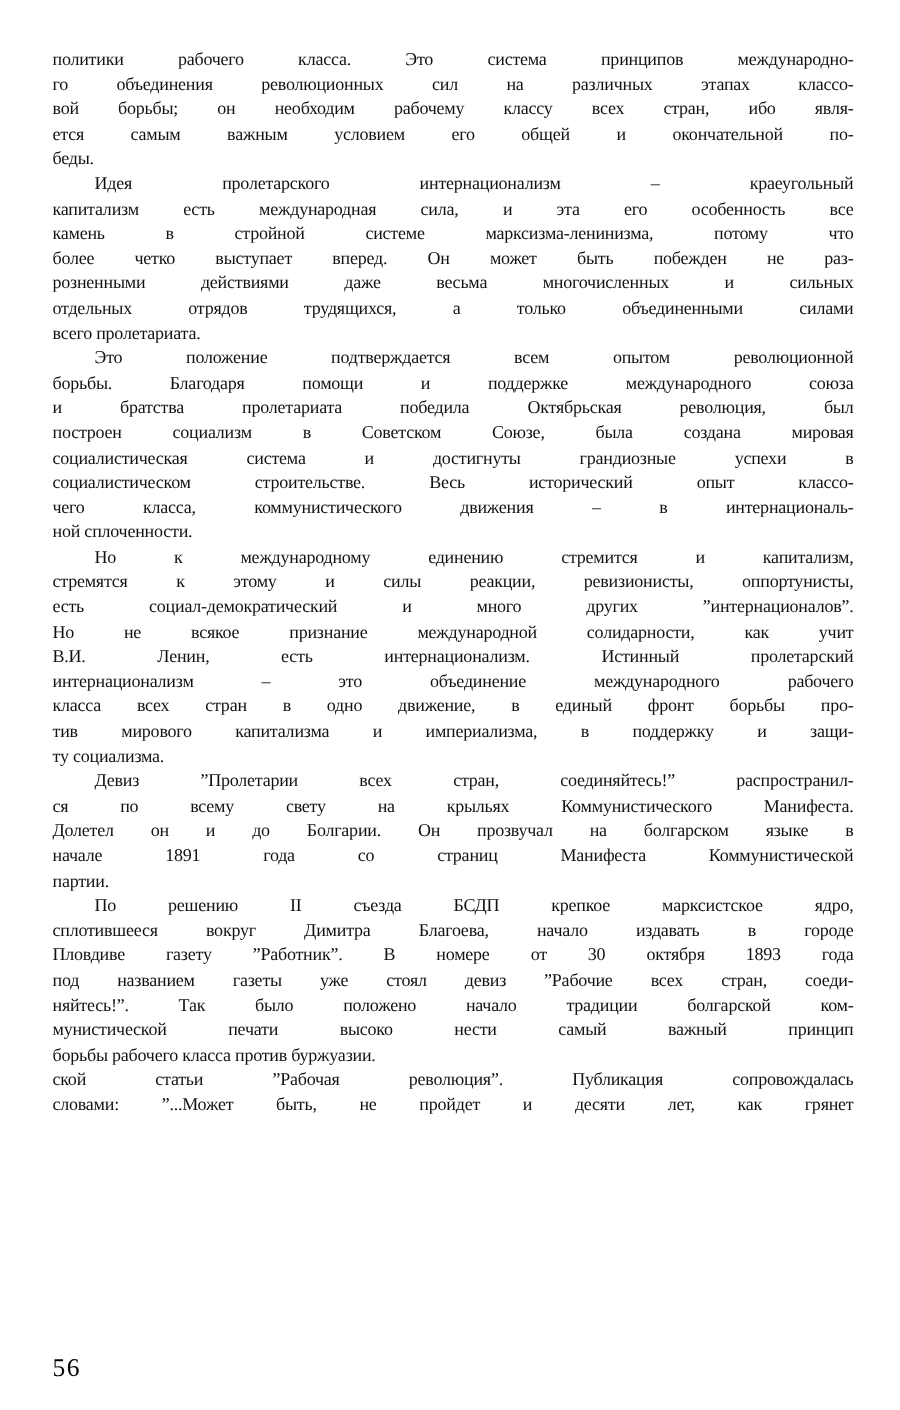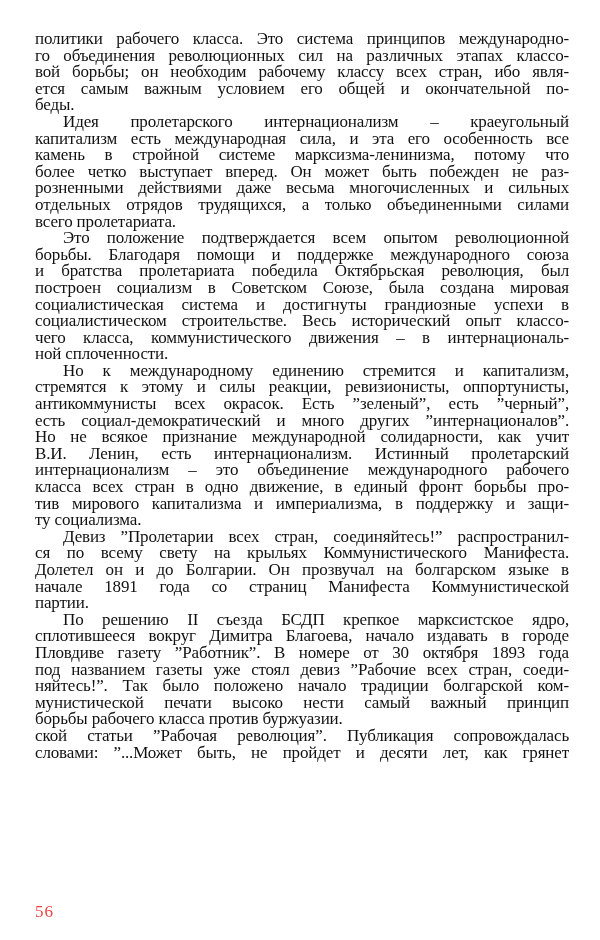--- a/index.html
+++ b/index.html
@@ -1,31 +1,31 @@
 <!DOCTYPE html>
 <html><head>
 <meta charset="utf-8">
 <style>
   html, body { margin: 0; padding: 0; background: #ffffff; }
   body { width: 600px; height: 940px; position: relative; overflow: hidden; }
   .page {
     position: absolute; left: 35px; top: 31px; width: 534px;
     font-family: "Liberation Serif", serif;
-    font-size: 17px; color: #111111;
+    font-size: 12px; color: #111111;
   }
   .line {
     height: 16.6px; line-height: 16.6px; white-space: nowrap;
     text-align: justify; text-align-last: justify;
     letter-spacing: -0.15px;
   }
   .line.last { text-align-last: left; }
   .line.indent { padding-left: 28px; }
   .pagenum {
     position: absolute; left: 35px; top: 902px;
-    font-family: "Liberation Serif", serif; font-size: 17px; color: #ef4444;
+    font-family: "Liberation Serif", serif; font-size: 17px; color: #000000;
     letter-spacing: 1px;
   }
 </style>
 </head>
 <body>
 
 <div class="page">
 
   <div>
     <div class="line">политики рабочего класса. Это система принципов международно-</div>
@@ -52,21 +52,20 @@
     <div class="line">построен социализм в Советском Союзе, была создана мировая</div>
     <div class="line">социалистическая система и достигнуты грандиозные успехи в</div>
     <div class="line">социалистическом строительстве. Весь исторический опыт классо-</div>
     <div class="line">чего класса, коммунистического движения – в интернациональ-</div>
     <div class="line last">ной сплоченности.</div>
   </div>
 
   <div>
     <div class="line indent">Но к международному единению стремится и капитализм,</div>
     <div class="line">стремятся к этому и силы реакции, ревизионисты, оппортунисты,</div>
-    <div class="line">антикоммунисты всех окрасок. Есть ”зеленый”, есть ”черный”,</div>
     <div class="line">есть социал-демократический и много других ”интернационалов”.</div>
     <div class="line">Но не всякое признание международной солидарности, как учит</div>
     <div class="line">В.И. Ленин, есть интернационализм. Истинный пролетарский</div>
     <div class="line">интернационализм – это объединение международного рабочего</div>
     <div class="line">класса всех стран в одно движение, в единый фронт борьбы про-</div>
     <div class="line">тив мирового капитализма и империализма, в поддержку и защи-</div>
     <div class="line last">ту социализма.</div>
   </div>
 
   <div>

